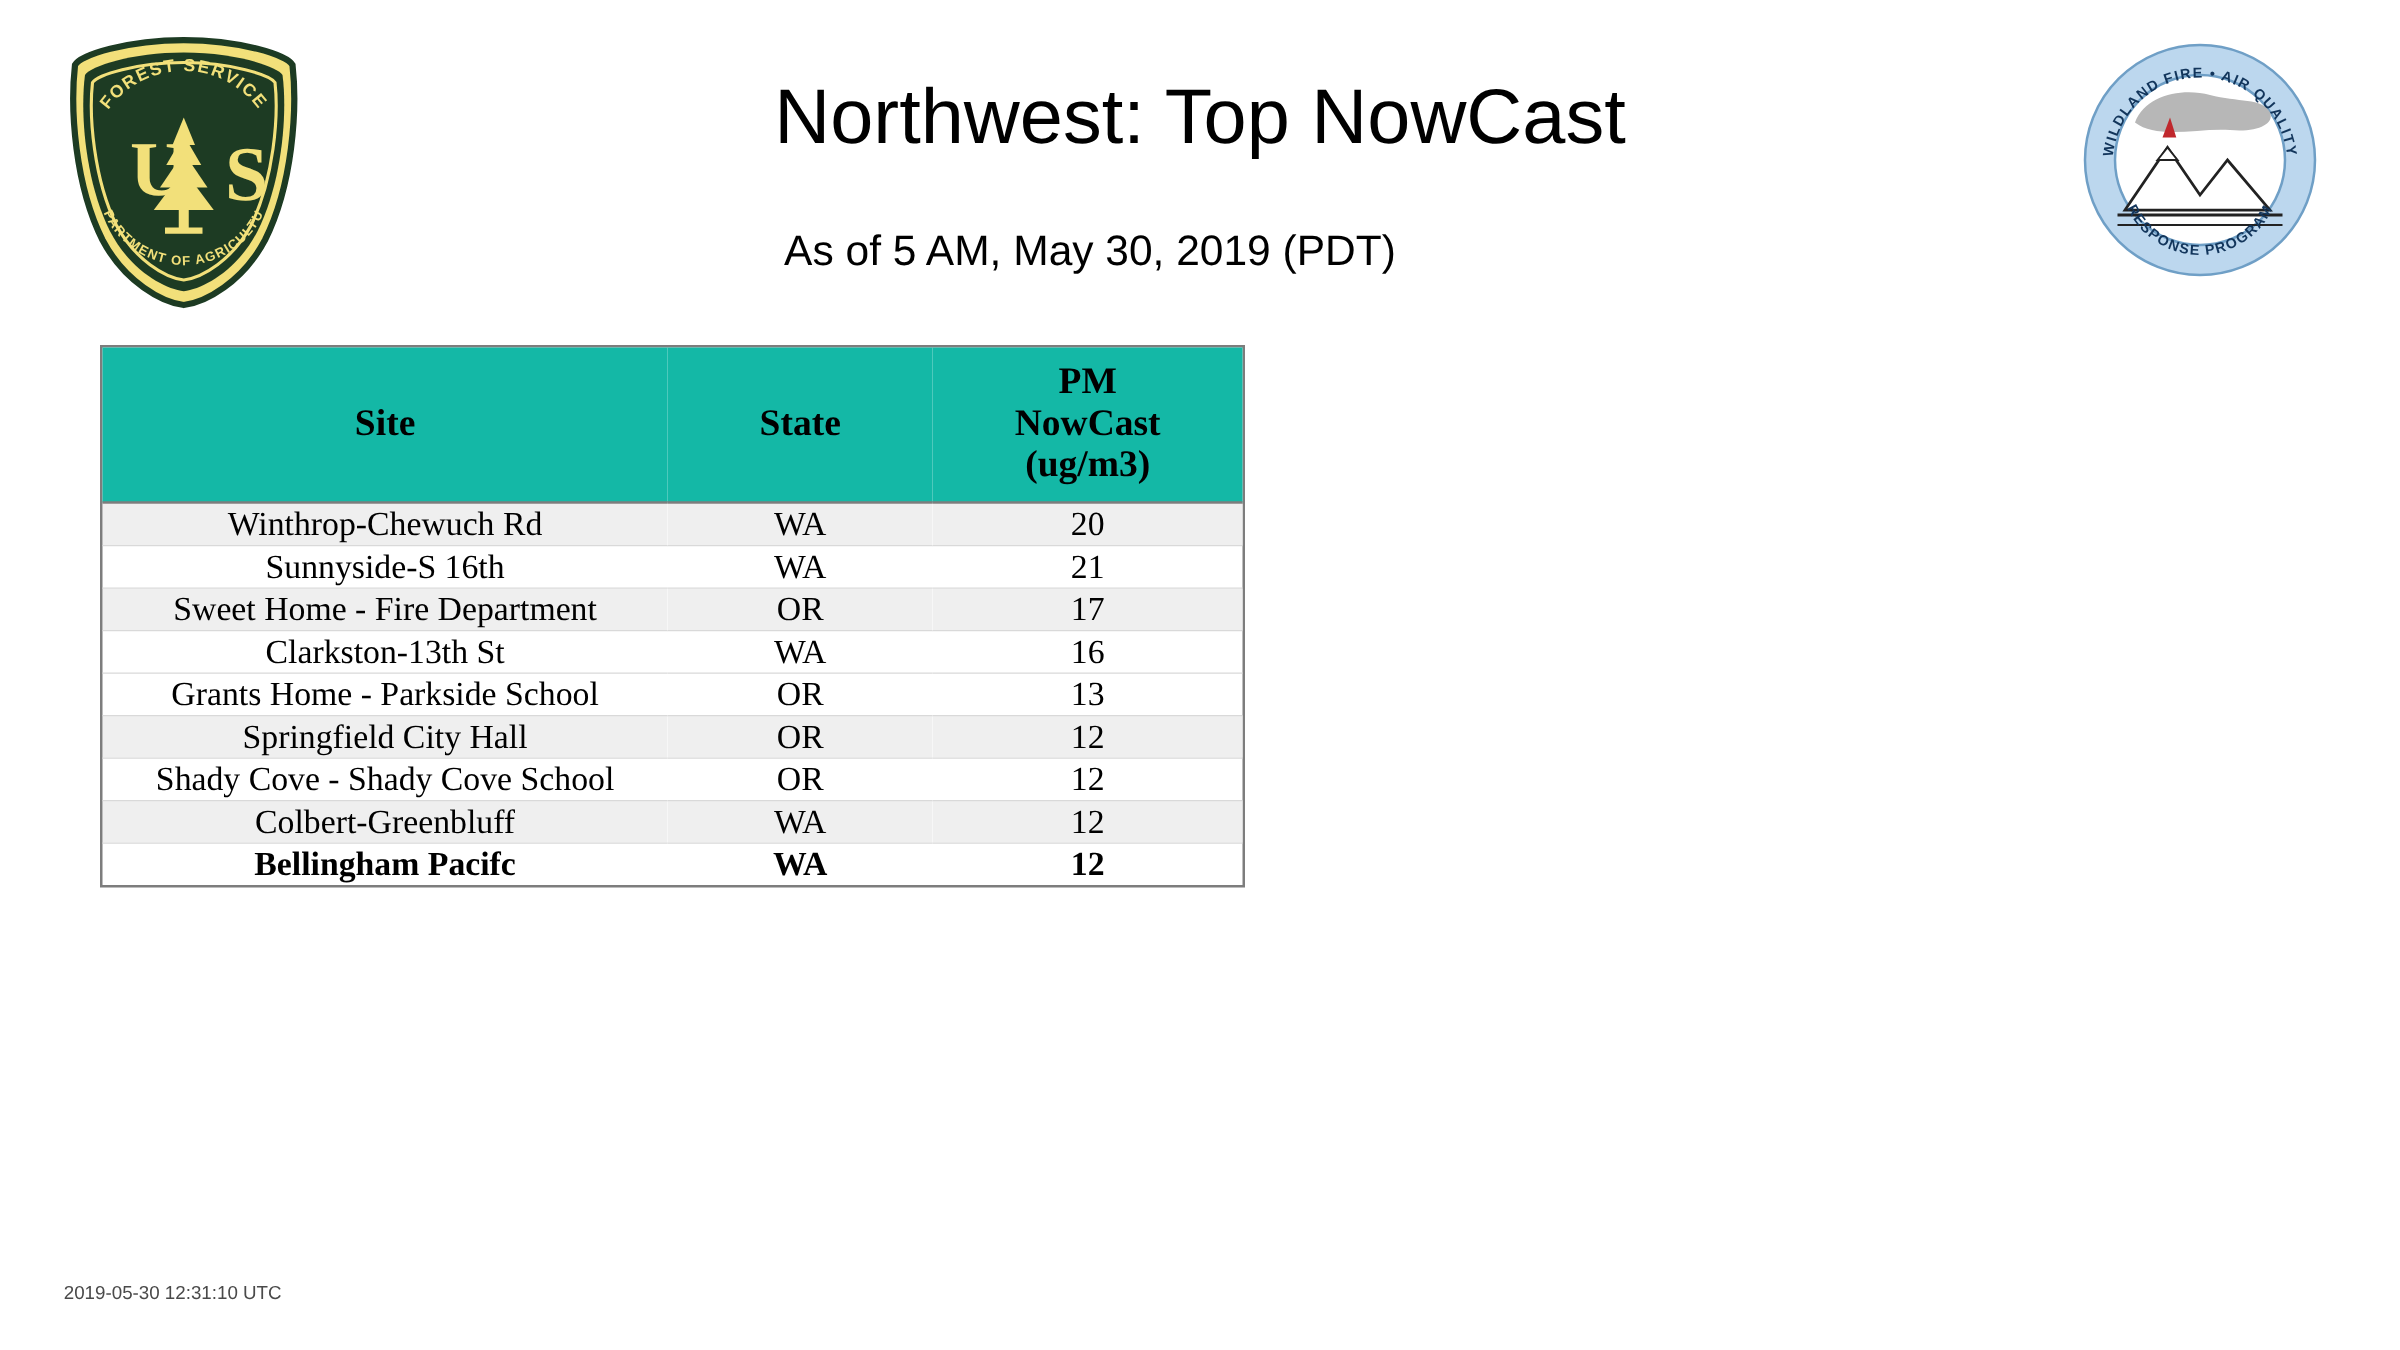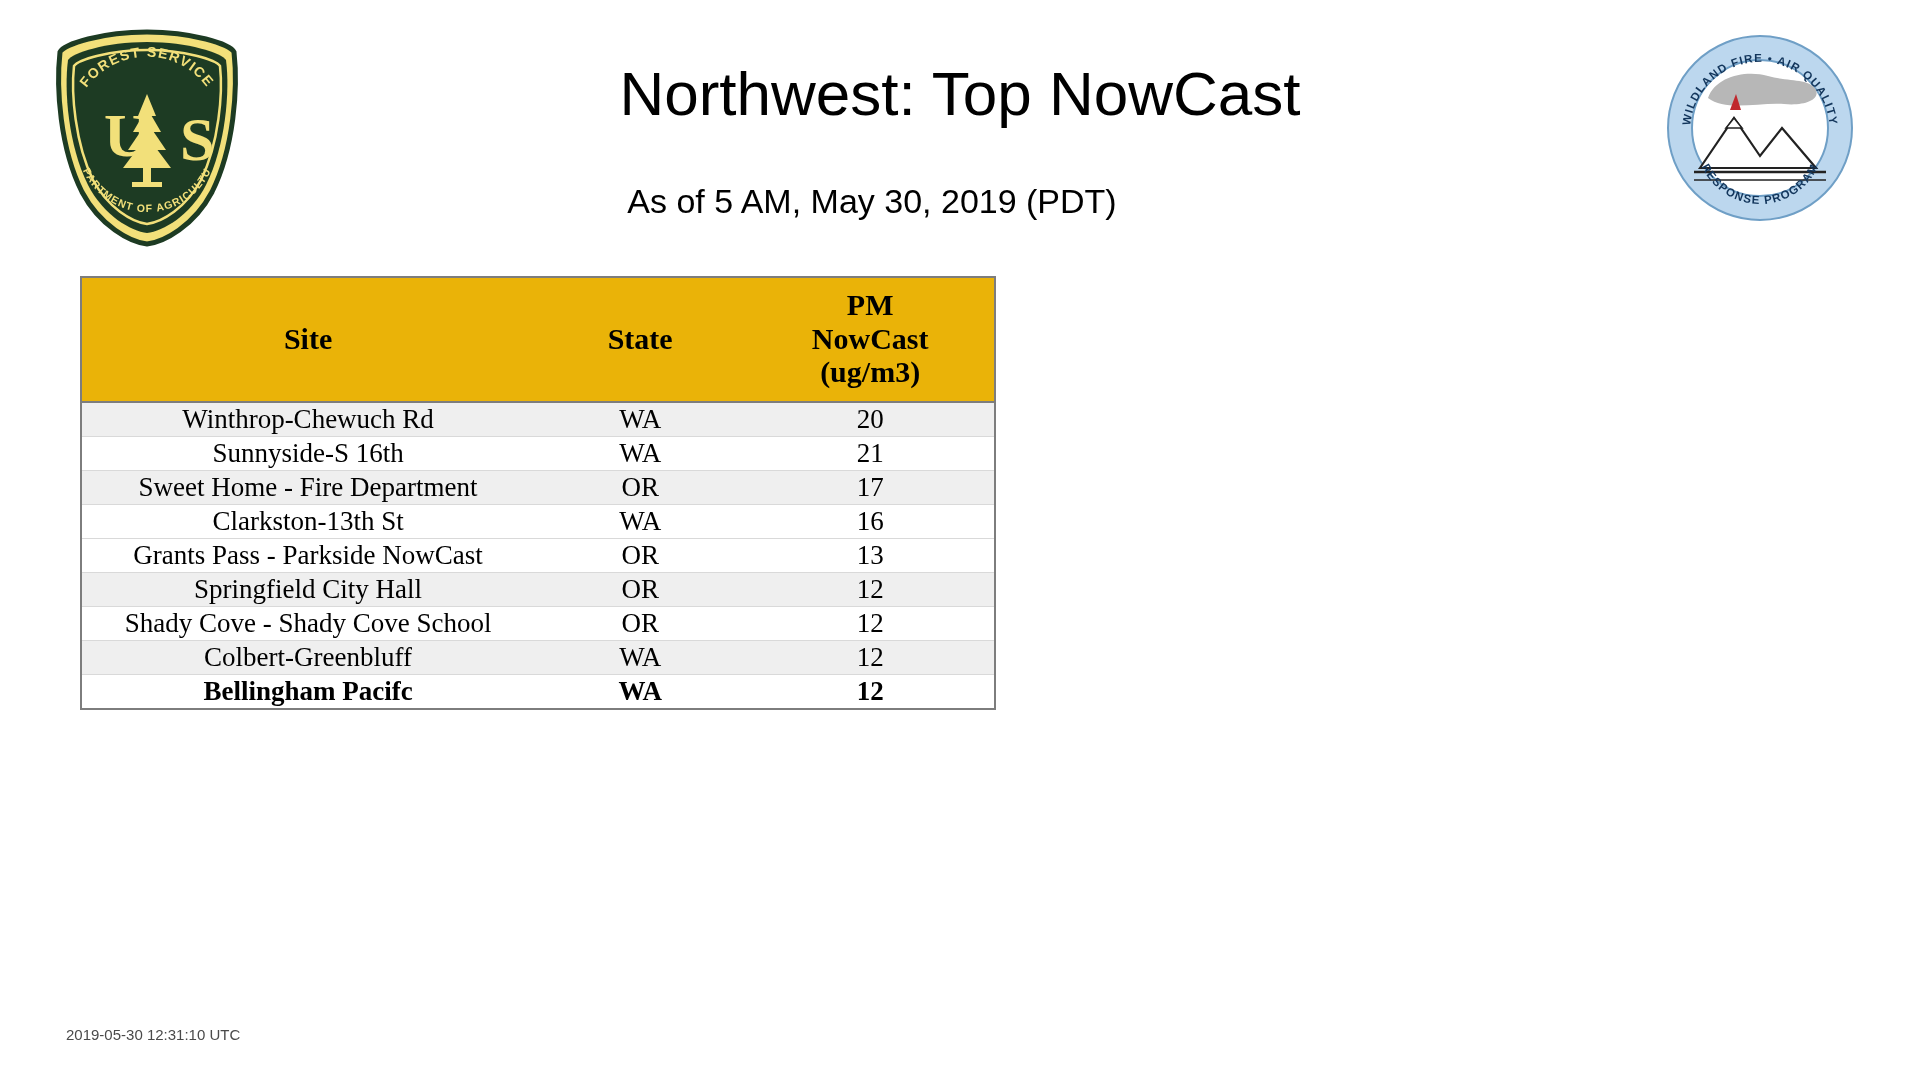--- a/index.html
+++ b/index.html
@@ -73,21 +73,21 @@
     width: 916px;
     border: 2px solid #7d7d7d;
     box-sizing: border-box;
   }
   table.nowcast {
     border-collapse: collapse;
     width: 100%;
     table-layout: fixed;
   }
   table.nowcast th {
-    background: #eab308;
+    background: #14b8a6;
     border-bottom: 2px solid #7d7d7d;
     font-size: 30px;
     font-weight: bold;
     color: #000;
     padding: 10px 4px 12px 4px;
     text-align: center;
     line-height: 1.12;
     font-family: "Liberation Serif", serif;
   }
   table.nowcast th.col-site   { width: 50%; }
@@ -108,21 +108,21 @@
     background: #efefef;
   }
   table.nowcast tr:last-child td {
     border-bottom: none;
     font-weight: bold;
   }
 
   
   .timestamp {
     position: absolute;
-    left: 66px;
+    left: 51px;
     top: 1026px;
     font-size: 15px;
     font-family: "Liberation Sans", sans-serif;
     color: #4a4a4a;
     white-space: nowrap;
   }
 </style>
 </head>
 <body>
 
@@ -217,21 +217,21 @@
           <td>Sweet Home - Fire Department</td>
           <td>OR</td>
           <td>17</td>
         </tr>
         <tr>
           <td>Clarkston-13th St</td>
           <td>WA</td>
           <td>16</td>
         </tr>
         <tr>
-          <td>Grants Pass - Parkside NowCast</td>
+          <td>Grants Home - Parkside School</td>
           <td>OR</td>
           <td>13</td>
         </tr>
         <tr class="alt">
           <td>Springfield City Hall</td>
           <td>OR</td>
           <td>12</td>
         </tr>
         <tr>
           <td>Shady Cove - Shady Cove School</td>

